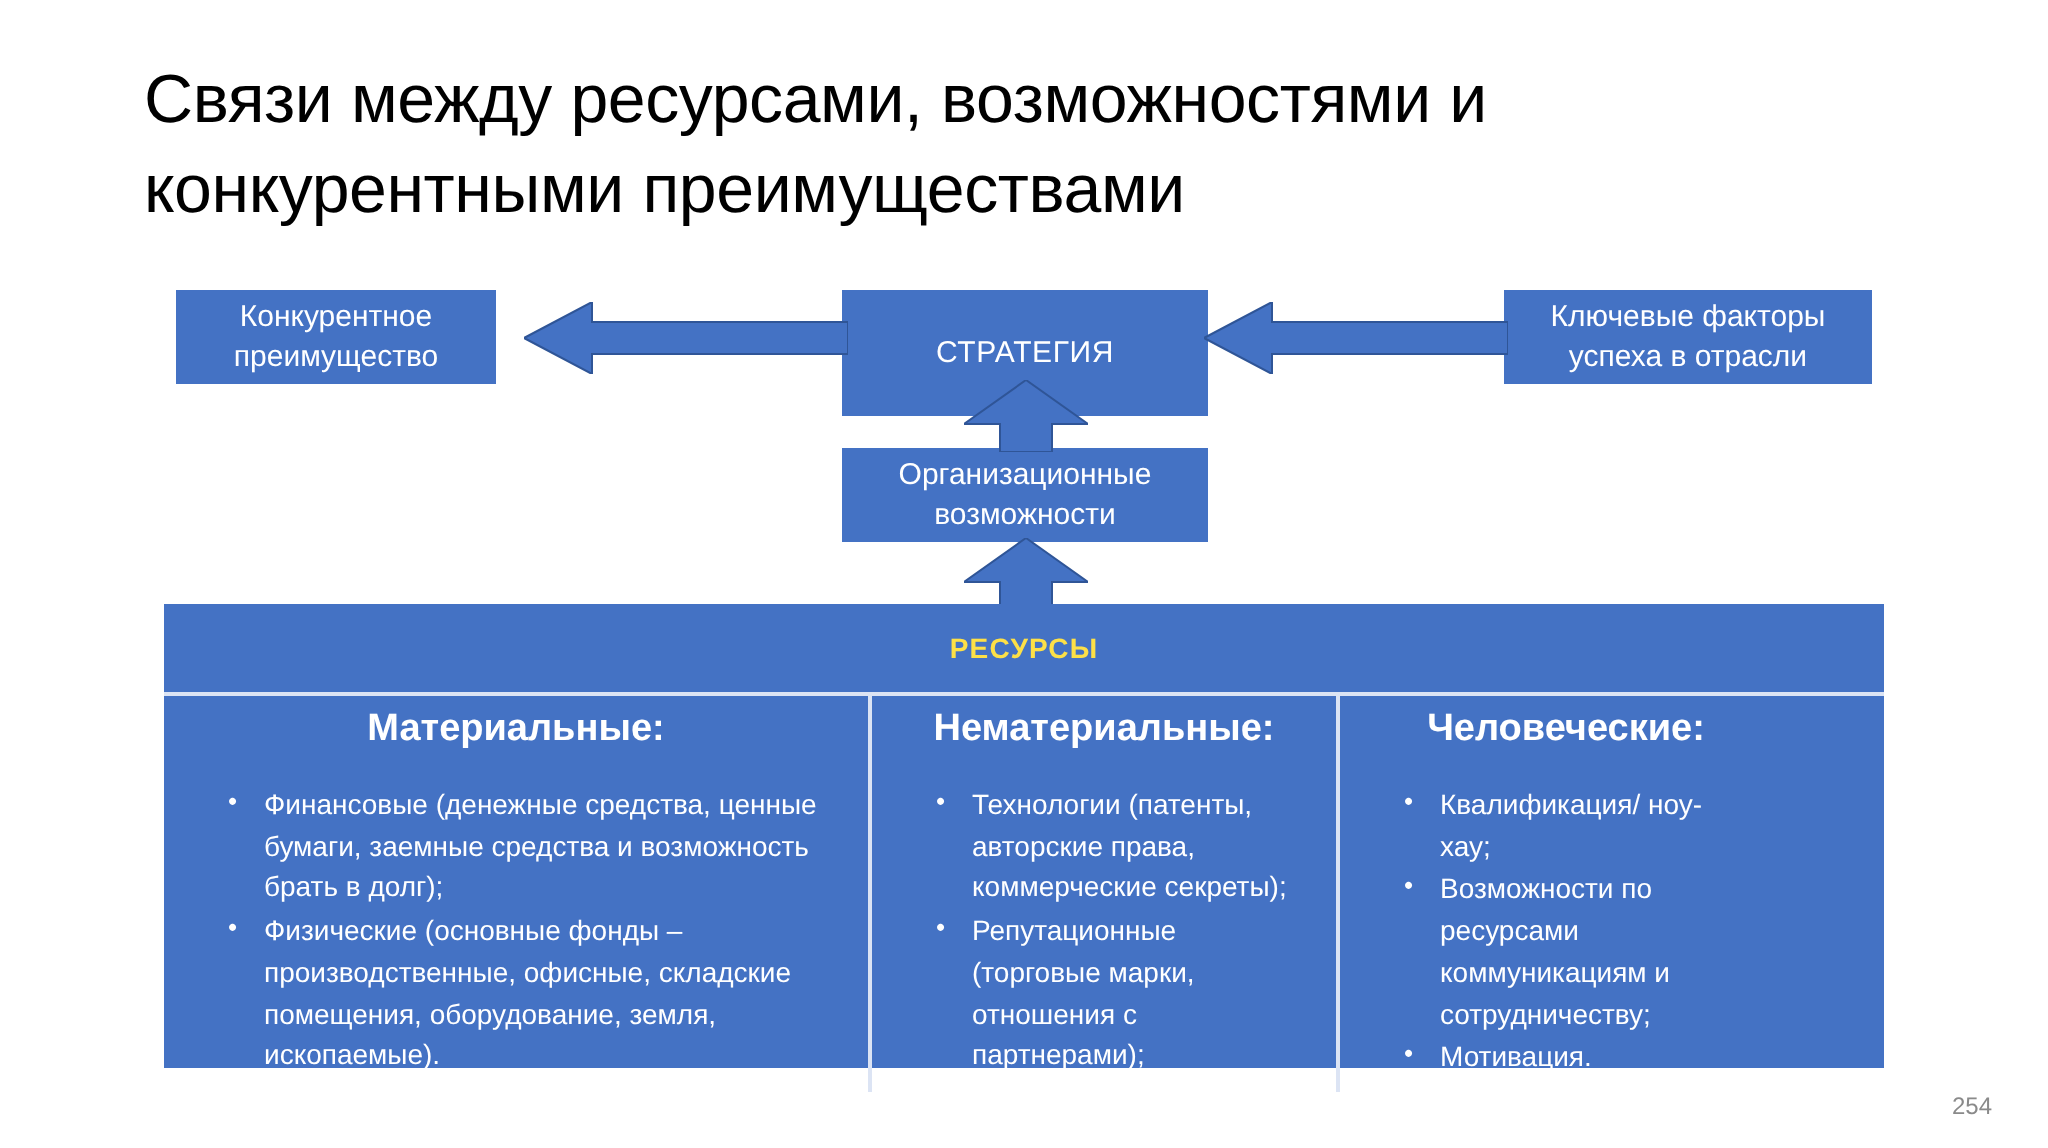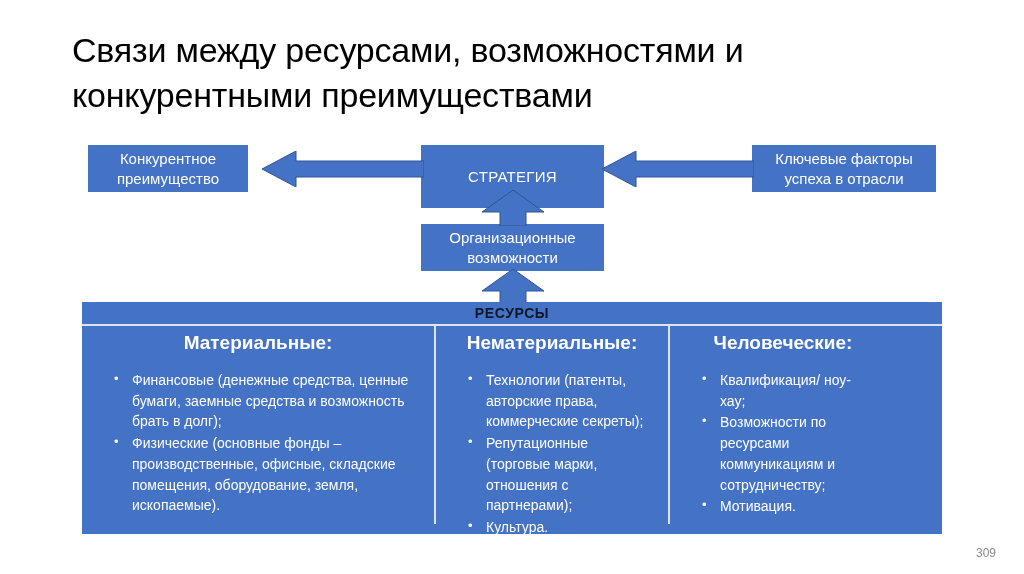--- a/index.html
+++ b/index.html
@@ -105,25 +105,25 @@
   #resources-panel {
     position: absolute;
     left: 82px;
     top: 302px;
     width: 860px;
     height: 232px;
     background: #4472C4;
     box-sizing: border-box;
   }
   #resources-header {
-    height: 22px;
+    height: 44px;
     display: flex;
     align-items: center;
     justify-content: center;
-    color: #0f172a;
+    color: #fde047;
     font-size: 14px;
     font-weight: 700;
     letter-spacing: 0.6px;
   }
   #resources-columns {
     display: flex;
     height: 198px;
     border-top: 2px solid #DCE4F4;
   }
   .res-col {
@@ -243,13 +243,13 @@
       <ul class="res-list">
         <li>Квалификация/ ноу-хау;</li>
         <li>Возможности по ресурсами коммуникациям и сотрудничеству;</li>
         <li>Мотивация.</li>
       </ul>
     </div>
 
   </div>
 </div>
 
-<div id="page-number">309</div>
+<div id="page-number">254</div>
 
 </body></html>

